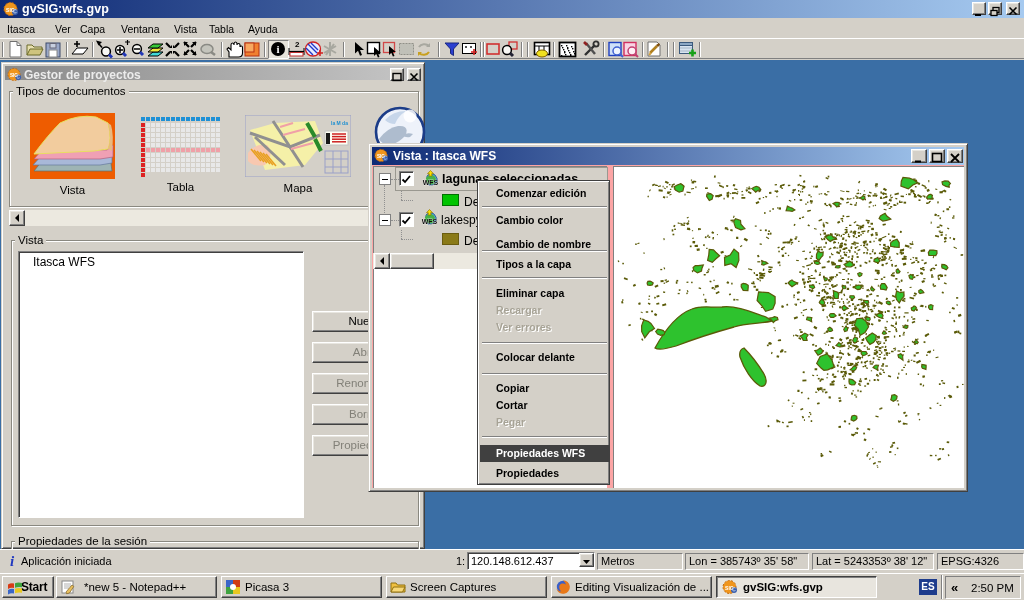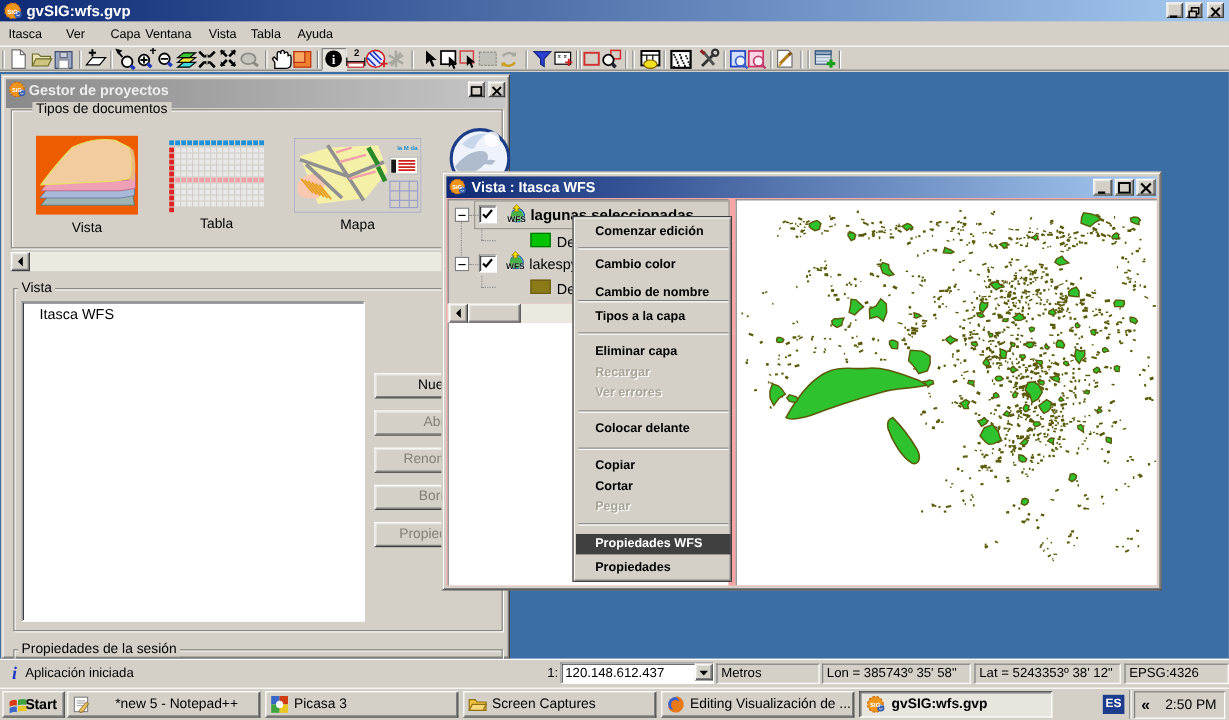--- a/index.html
+++ b/index.html
@@ -37,21 +37,21 @@
         <rect x="2" y="4.5" width="6" height="5" fill="#d4d0c8" stroke="#000" stroke-width="1.3"></rect>
       </svg></div>
   <div class="btn" style="left:1006px;top:2px;width:14px;height:13px"><svg width="12" height="11" viewBox="0 0 12 11">
         <path d="M2.5,1.5 L9.5,8.5 M9.5,1.5 L2.5,8.5" stroke="#000" stroke-width="1.6"></path>
       </svg></div>
 </div>
 
 <div class="abs" style="left:0;top:18px;width:1024px;height:20px;background:#d4d0c8;font-size:10.5px">
   <span class="abs" style="left:7px;top:5px">Itasca</span>
   <span class="abs" style="left:55px;top:5px">Ver</span>
-  <span class="abs" style="left:92px;top:5px">Capa</span>
+  <span class="abs" style="left:80px;top:5px">Capa</span>
   <span class="abs" style="left:121px;top:5px">Ventana</span>
   <span class="abs" style="left:174px;top:5px">Vista</span>
   <span class="abs" style="left:209px;top:5px">Tabla</span>
   <span class="abs" style="left:248px;top:5px">Ayuda</span>
 </div>
 
 <div class="abs" style="left:0;top:38px;width:1024px;height:21px;background:#d4d0c8;border-top:1px solid #fff;border-bottom:1px solid #808080">
 <svg width="1024" height="21" viewBox="0 0 1024 21" style="position:absolute;left:0;top:0">
       <path d="M2.5,3 v15" stroke="#808080"></path>
       <path d="M3.5,3 v15" stroke="#ffffff"></path>
@@ -188,41 +188,41 @@
       <path d="M680,9 h12 M680,12 h12" stroke="#9ab" stroke-width="0.8"></path>
       <path d="M689,14 h7 M692.5,10.5 v7" stroke="#18a018" stroke-width="2.6"></path>
       <path d="M699.5,3 v15" stroke="#808080"></path>
       <path d="M700.5,3 v15" stroke="#ffffff"></path>
     </svg>
 </div>
 
 <div class="abs" style="left:0;top:60px;width:1024px;height:489px;background:#3a6ea5;overflow:hidden">
 
   <div class="win" style="left:1px;top:2px;width:424px;height:487px">
-    <div class="abs" style="left:3px;top:3px;right:3px;height:24px;background:linear-gradient(to right,#8a8a8a,#c6c6c6)">
+    <div class="abs" style="left:3px;top:3px;right:3px;height:14px;background:linear-gradient(to right,#8a8a8a,#c6c6c6)">
       <div class="abs" style="left:2px;top:1px;width:15px;height:15px">
           <svg width="15" height="15" viewBox="0 0 16 16" style="position:absolute;left:0;top:0">
             <circle cx="7.5" cy="8" r="6.5" fill="#f0951c"></circle>
             <circle cx="7.5" cy="8" r="6.5" fill="none" stroke="#c06a10" stroke-width="1" stroke-dasharray="2,1.5"></circle>
             <circle cx="12" cy="11" r="3" fill="#3a5fae"></circle>
             <path d="M10.5,9 q1.5,-1 3,0 M10.5,11.5 q1.5,1 3,0" stroke="#cfe0f4" stroke-width="0.8" fill="none"></path>
             <text x="7.4" y="10.5" font-size="5" font-weight="bold" fill="#fff" text-anchor="middle" font-family="Liberation Sans">SIG</text>
           </svg>
         </div>
       <div class="abs cap" style="left:19px;top:2px;color:#ececec">Gestor de proyectos</div>
       <div class="btn" style="right:17px;top:2px;width:14px;height:13px"><svg width="12" height="11" viewBox="0 0 12 11">
             <rect x="2" y="1.5" width="8" height="7" fill="none" stroke="#000" stroke-width="1.4"></rect>
           </svg></div>
       <div class="btn" style="right:0px;top:2px;width:14px;height:13px"><svg width="12" height="11" viewBox="0 0 12 11">
             <path d="M2.5,1.5 L9.5,8.5 M9.5,1.5 L2.5,8.5" stroke="#000" stroke-width="1.6"></path>
           </svg></div>
     </div>
 
     <div class="group" style="left:7px;top:28px;width:410px;height:116px"></div>
-    <div class="glabel" style="left:25px;top:22px">Tipos de documentos</div>
+    <div class="glabel" style="left:11px;top:22px">Tipos de documentos</div>
 
     <div class="abs" style="left:28px;top:50px;width:85px;height:66px">
       <svg width="85" height="66" viewBox="0 0 85 66">
         <rect width="85" height="66" fill="#ee5c00"></rect>
         <path d="M4,58 L12,48 L74,49 L80,44 L82,58 Z" fill="#9eb4b4" stroke="#5a7474" stroke-width="0.7"></path>
         <path d="M3,52 L12,42 L76,43 L82,38 L82,50 L70,52 Z" fill="#a8b8d8" stroke="#64789c" stroke-width="0.7"></path>
         <path d="M4,46 L13,36 L77,37 L83,32 L83,44 L70,46 Z" fill="#f0a0b4" stroke="#b06080" stroke-width="0.7"></path>
         <path d="M4,41 Q18,22 30,10 Q48,1 66,4 L78,10 Q82,26 78,36 L64,38 Z" fill="#f2cc9e" stroke="#e8e060" stroke-width="1"></path>
         <path d="M78,10 Q82,26 78,36 L82,38 Q84,22 81,12 Z" fill="#e8b880"></path>
       </svg>
@@ -2122,21 +2122,21 @@
         <path d="M8,7.8 Q11,6.5 15,7.5 L15,11.8 Q11,11 8,12.3 Z" fill="#e8c820"></path>
       </svg>
     <span style="margin-left:18px">Start</span>
   </div>
   <div class="tbtn" style="left:56px;width:161px">
     <svg width="16" height="16" viewBox="0 0 16 16" style="margin-left:3px;flex:none">
         <rect x="2" y="2" width="11" height="12" fill="#fff" stroke="#888"></rect>
         <path d="M4,5 h7 M4,7 h7 M4,9 h5" stroke="#b0b0b0"></path>
         <path d="M6,13 L12,6 l1.8,1.4 L9.5,14 l-2.8,0.8 Z" fill="#e8c060" stroke="#806020" stroke-width="0.7"></path>
       </svg>
-    <span style="margin-left:20px;white-space:nowrap">*new 5 - Notepad++</span>
+    <span style="margin-left:8px;white-space:nowrap">*new 5 - Notepad++</span>
   </div>
   <div class="tbtn" style="left:221px;width:161px">
     <svg width="16" height="16" viewBox="0 0 16 16" style="margin-left:3px;flex:none">
         <rect x="1" y="1" width="7" height="7" fill="#3a66c8"></rect>
         <rect x="8" y="1" width="7" height="7" fill="#d03c14"></rect>
         <rect x="1" y="8" width="7" height="7" fill="#3fa33f"></rect>
         <rect x="8" y="8" width="7" height="7" fill="#e8c820"></rect>
         <circle cx="8" cy="8" r="3" fill="#fff"></circle>
       </svg>
     <span style="margin-left:4px;white-space:nowrap">Picasa 3</span>

